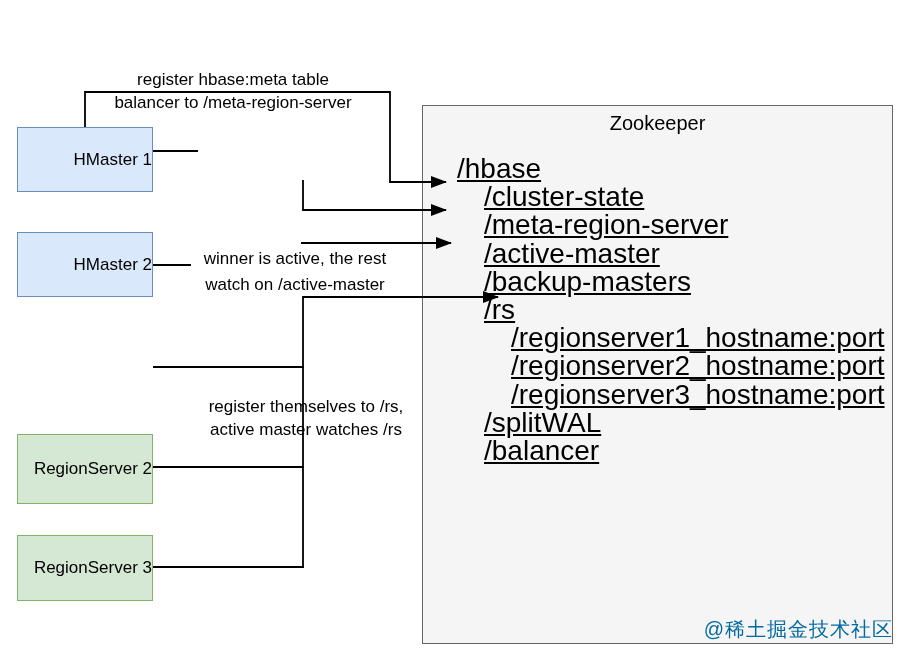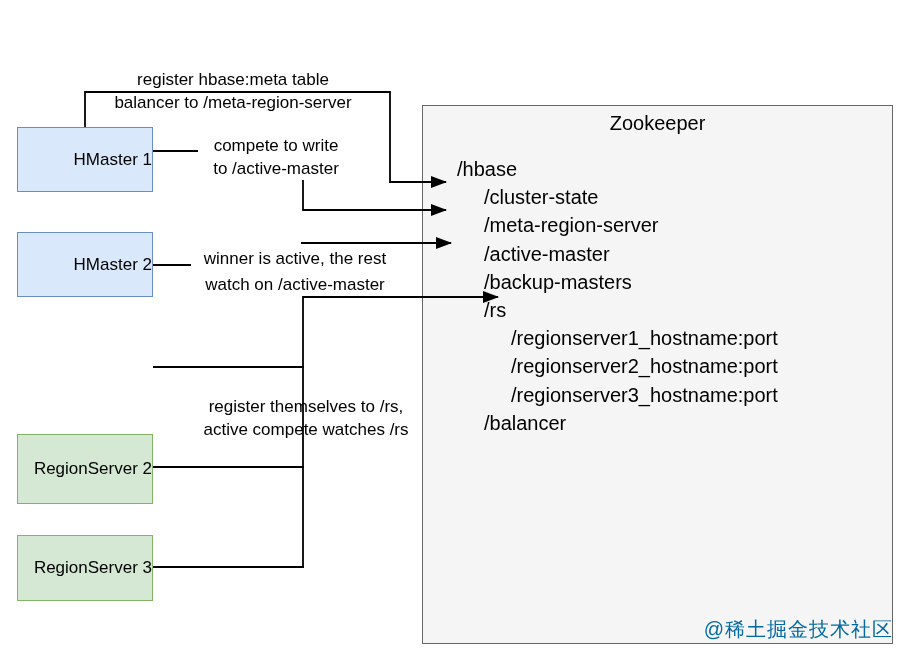--- a/index.html
+++ b/index.html
@@ -59,23 +59,24 @@
   }
   .zk-title {
     margin-top: 6px;
     text-align: center;
     font-size: 20px;
   }
   .zk-tree {
     position: absolute;
     left: 0; top: 49px;
     width: 100%;
-    font-size: 20px;
+    font-size: 28px;
     line-height: 28.2px;
     white-space: nowrap;
+    text-decoration: underline;
   }
   .tree-item.lvl0 { padding-left: 34px; }
   .tree-item.lvl1 { padding-left: 61px; }
   .tree-item.lvl2 { padding-left: 88px; }
 
   
   .annotation {
     position: absolute;
     text-align: center;
     font-size: 17px;
@@ -107,20 +108,21 @@
     <div class="zk-tree">
       <div class="tree-item lvl0">/hbase</div>
       <div class="tree-item lvl1">/cluster-state</div>
       <div class="tree-item lvl1">/meta-region-server</div>
       <div class="tree-item lvl1">/active-master</div>
       <div class="tree-item lvl1">/backup-masters</div>
       <div class="tree-item lvl1">/rs</div>
       <div class="tree-item lvl2">/regionserver1_hostname:port</div>
       <div class="tree-item lvl2">/regionserver2_hostname:port</div>
       <div class="tree-item lvl2">/regionserver3_hostname:port</div>
+      <div class="tree-item lvl1">/splitWAL</div>
       <div class="tree-item lvl1">/balancer</div>
     </div>
   </div>
 
   <svg class="wires" viewBox="0 0 914 656" xmlns="http://www.w3.org/2000/svg">
     <defs>
       <marker id="arrowhead" markerUnits="userSpaceOnUse" markerWidth="17" markerHeight="13" refX="15" refY="6" orient="auto">
         <path d="M0,0 L16,6 L0,12 Z" fill="#000"></path>
       </marker>
     </defs>
@@ -152,28 +154,24 @@
     <span>RegionServer 2</span>
   </div>
   <div class="node-box regionserver" id="regionserver3">
     <span>RegionServer 3</span>
   </div>
 
   <div class="annotation" id="ann-register-meta">
     <div>register hbase:meta table</div>
     <div>balancer to /meta-region-server</div>
   </div>
-  <div class="annotation" id="ann-compete">
-    <div>compete to write</div>
-    <div>to /active-master</div>
-  </div>
   <div class="annotation" id="ann-winner">
     <div>winner is active, the rest</div>
     <div>watch on /active-master</div>
   </div>
   <div class="annotation" id="ann-register-rs">
     <div>register themselves to /rs,</div>
-    <div>active compete watches /rs</div>
+    <div>active master watches /rs</div>
   </div>
 
   <div class="watermark">@稀土掘金技术社区</div>
 
 </div>
 
 </body></html>

